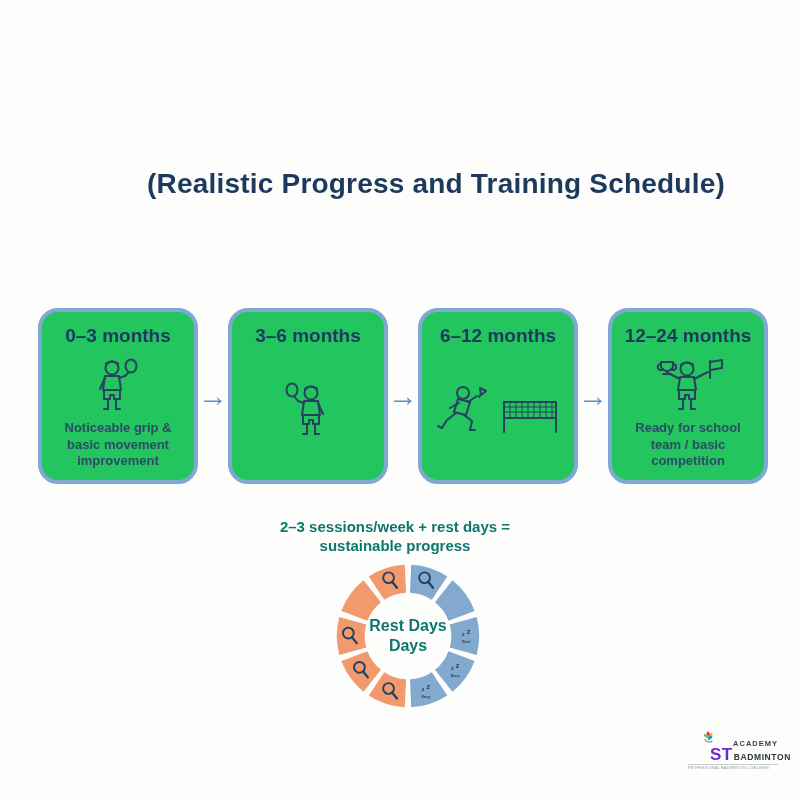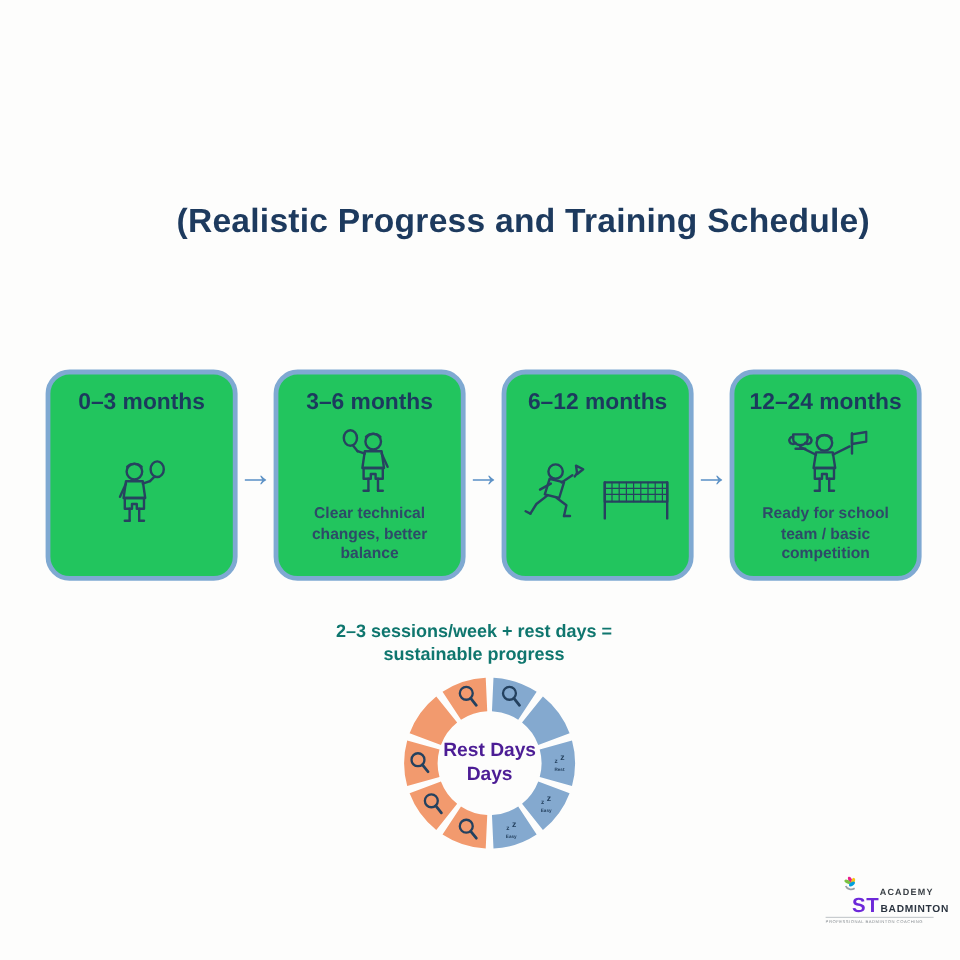--- a/index.html
+++ b/index.html
@@ -19,21 +19,21 @@
   .card-desc{font-size:13px;font-weight:600;color:#2e4a68;text-align:center;line-height:1.28;}
   .arrow-cell{flex:1;display:flex;align-items:center;justify-content:center;
     color:#5d92c6;font-size:30px;font-weight:800;user-select:none;}
 
   .schedule-head{position:absolute;left:195px;top:518px;width:400px;text-align:center;
     font-size:15px;font-weight:800;color:#0f766e;line-height:1.25;}
 
   .donut-wrap{position:absolute;left:331px;top:559px;width:154px;height:154px;}
   .donut-center{position:absolute;left:26px;top:44px;width:102px;height:66px;
     display:flex;flex-direction:column;align-items:center;justify-content:center;
-    text-align:center;font-size:16px;font-weight:700;color:#4c1d95;line-height:1.25;}
+    text-align:center;font-size:16px;font-weight:700;color:#0f766e;line-height:1.25;}
 
   .logo{position:absolute;right:22px;bottom:30px;width:90px;text-align:left;}
   .logo-top{display:flex;align-items:flex-end;justify-content:flex-end;gap:18px;margin-left:14px;}
   .logo-academy{font-size:7.5px;font-weight:700;color:#3a4046;letter-spacing:1px;}
   .logo-mid{display:flex;align-items:baseline;gap:1px;margin-top:-2px;}
   .logo-st{font-size:17px;font-weight:700;color:#6d28d9;letter-spacing:.5px;line-height:1;margin-left:22px;}
   .logo-badminton{font-size:8.5px;font-weight:800;color:#2b3440;letter-spacing:.6px;}
   .logo-tagline{font-size:3.5px;color:#8a8f94;letter-spacing:.4px;border-top:.5px solid #c8cccf;
     margin-top:1px;padding-top:1px;white-space:nowrap;overflow:hidden;}
 
@@ -59,20 +59,21 @@
           <path d="M16,20 h14 l2,14 h-18 z"></path>
           <line x1="16" y1="22" x2="11" y2="33"></line>
           <line x1="30" y1="22" x2="36" y2="20"></line>
           <path d="M15,34 h16 v9 h-6 v-4 h-4 v4 h-6 z"></path>
           <line x1="19" y1="43" x2="19" y2="53"></line>
           <line x1="27" y1="43" x2="27" y2="53"></line>
           <line x1="19" y1="53" x2="15" y2="53"></line>
           <line x1="27" y1="53" x2="31" y2="53"></line>
         </svg>
       </div>
+      <div class="card-desc">Noticeable grip &amp; basic movement improvement</div>
     </div>
 
     <div class="arrow-cell">→</div>
 
     <div class="card">
       <div class="card-period">3–6 months</div>
       <div class="card-icon">
         <svg class="lineart" width="58" height="58" viewBox="0 0 58 58">
           <ellipse cx="13" cy="9" rx="5.5" ry="6.5"></ellipse>
           <line x1="15" y1="15" x2="19" y2="20"></line>
@@ -81,21 +82,20 @@
           <path d="M25,20 h14 l2,14 h-18 z"></path>
           <line x1="25" y1="22" x2="19" y2="20"></line>
           <line x1="39" y1="22" x2="44" y2="33"></line>
           <path d="M24,34 h16 v9 h-6 v-4 h-4 v4 h-6 z"></path>
           <line x1="28" y1="43" x2="28" y2="53"></line>
           <line x1="36" y1="43" x2="36" y2="53"></line>
           <line x1="28" y1="53" x2="24" y2="53"></line>
           <line x1="36" y1="53" x2="40" y2="53"></line>
         </svg>
       </div>
-      <div class="card-desc">Clear technical changes, better balance</div>
     </div>
 
     <div class="arrow-cell">→</div>
 
     <div class="card">
       <div class="card-period">6–12 months</div>
       <div class="card-icon">
         <svg class="lineart" width="132" height="56" viewBox="0 0 132 56">
           <path d="M48,6 l6,3 l-5,4 z"></path>
           <line x1="49" y1="12" x2="47" y2="15"></line>

